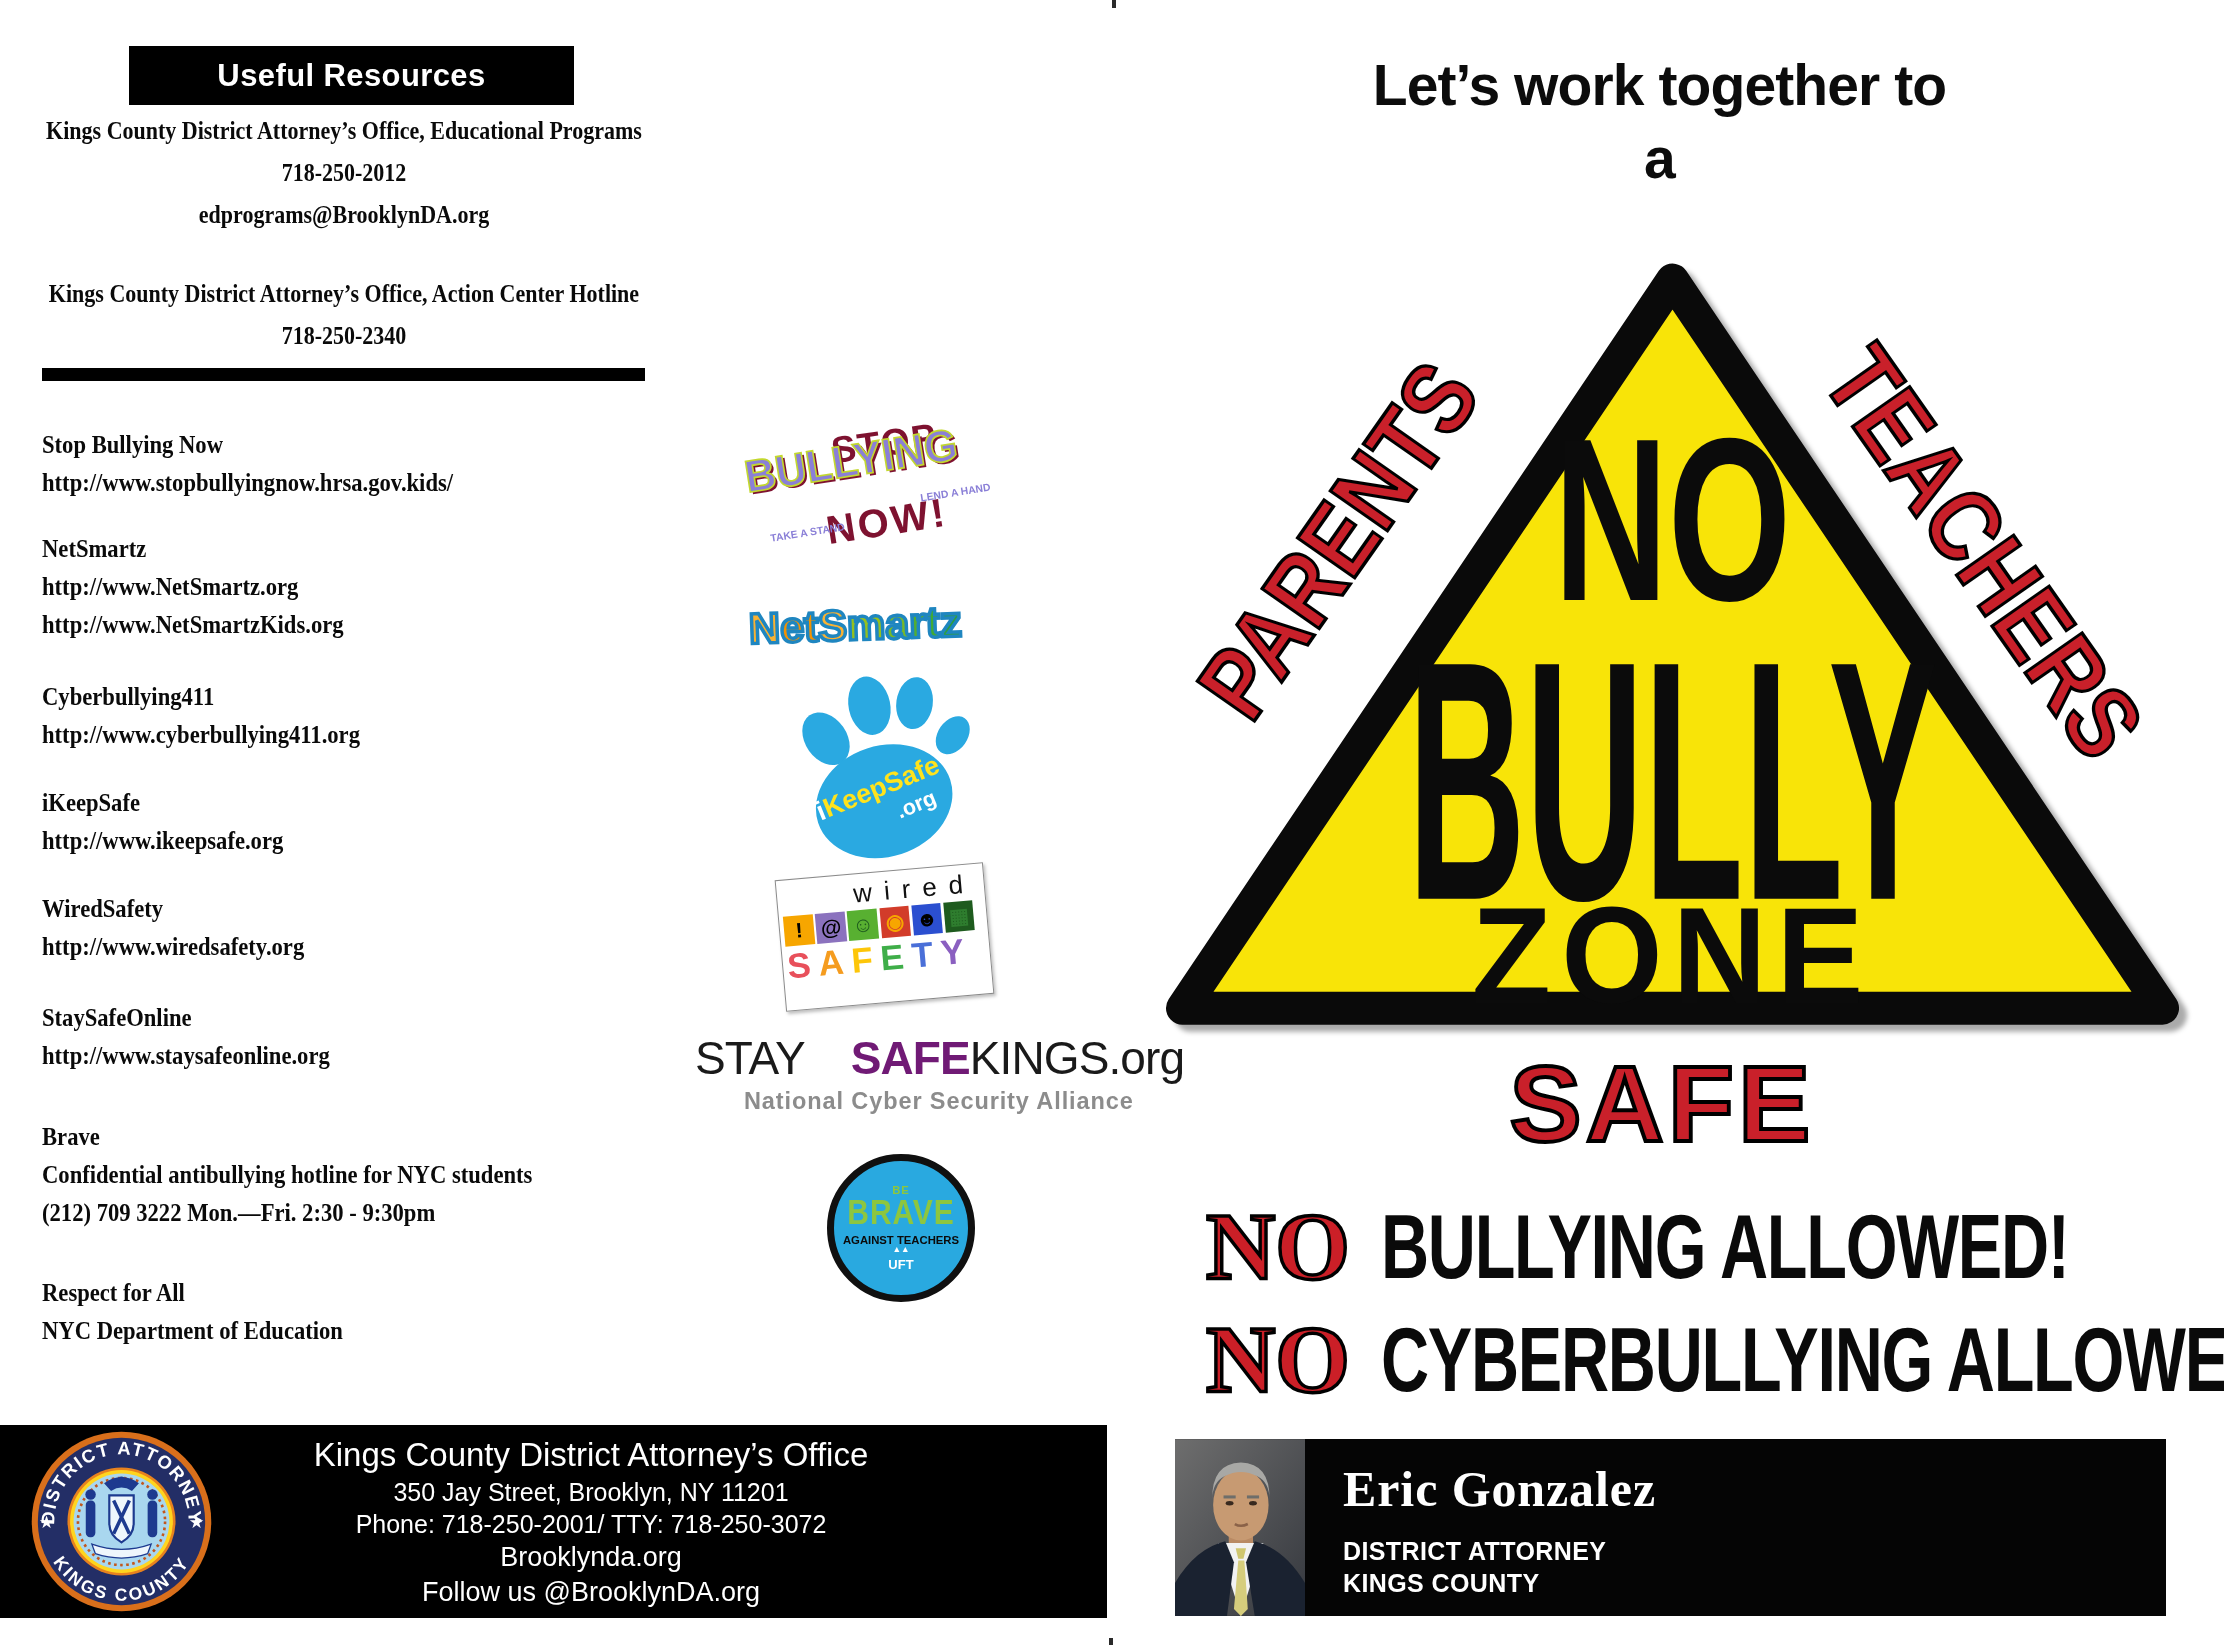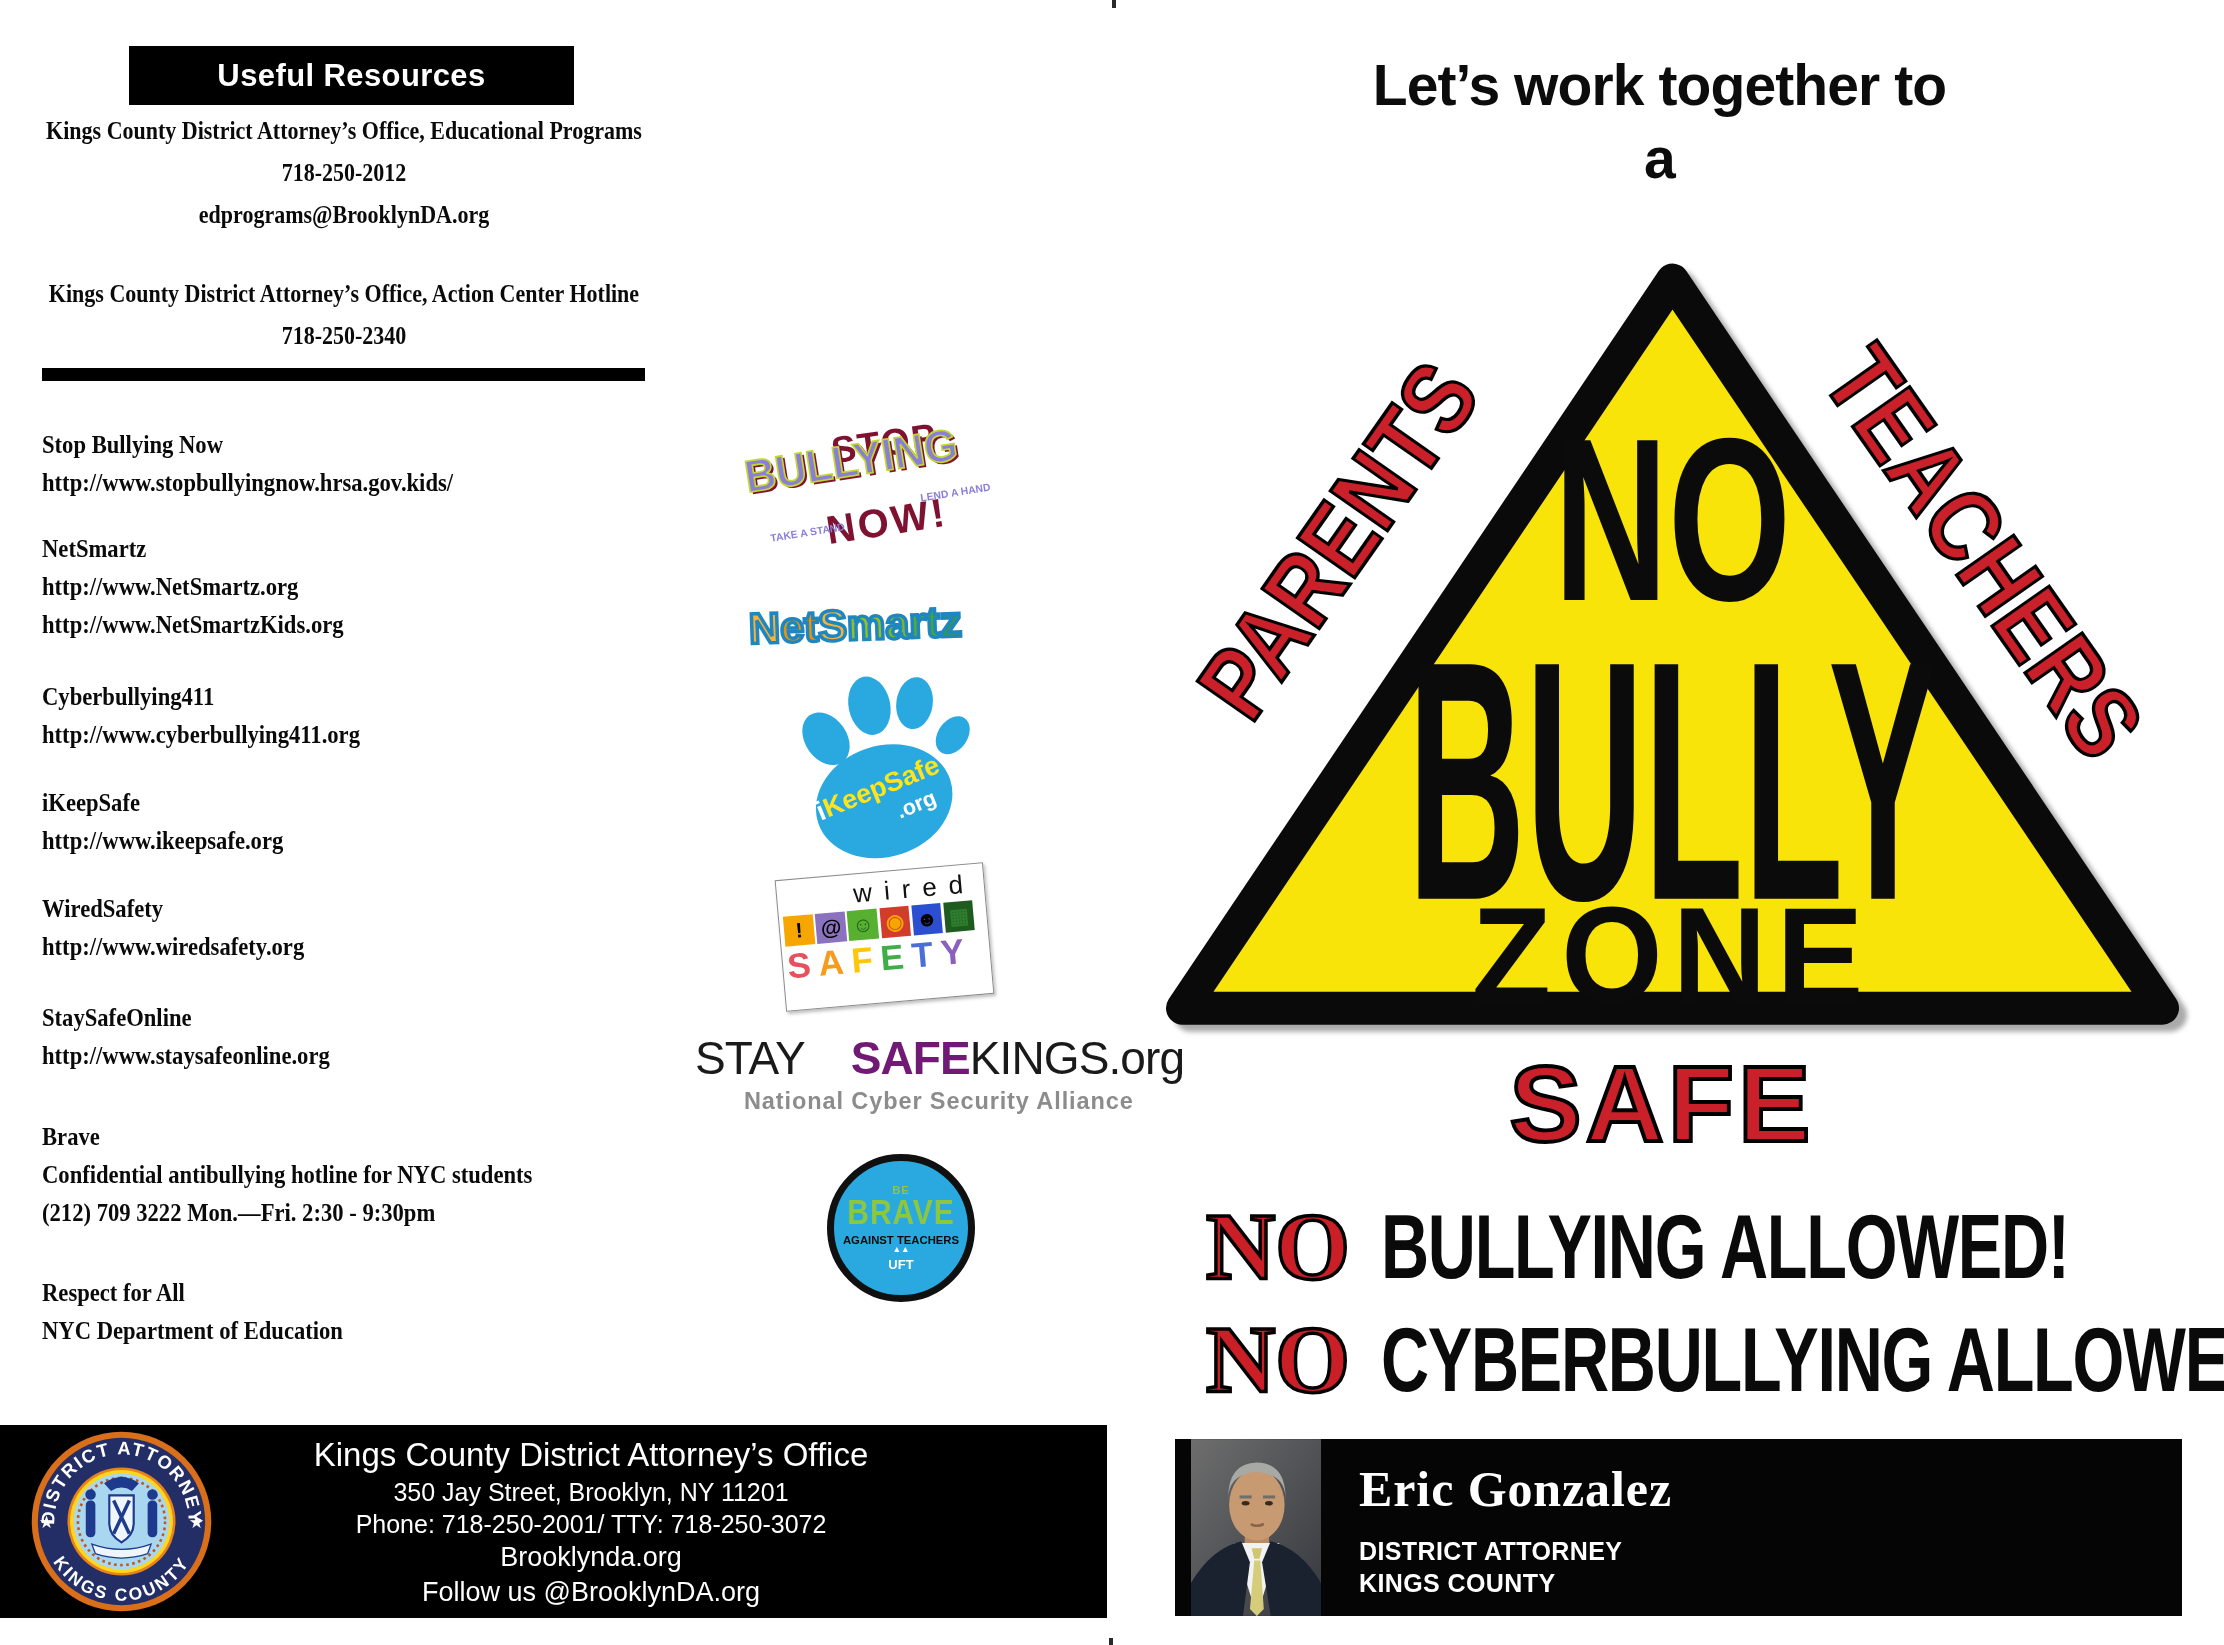--- a/index.html
+++ b/index.html
@@ -82,21 +82,21 @@
   .lbl-parents{left:1078px;top:483px;width:521px;font-size:101px;transform:rotate(-55deg) scaleX(.85);}
   .lbl-teachers{left:1714px;top:483px;width:521px;font-size:101px;transform:rotate(55deg) scaleX(.85);}
   .lbl-kids{left:1488px;top:1041px;width:348px;font-size:108px;letter-spacing:4.3px;
     -webkit-text-stroke:3.9px #000;}
   .slogans{left:1206px;top:1198px;width:1017px;}
   .slogan-row{display:flex;align-items:flex-start;gap:31px;height:106px;}
   .slogan-no{font-family:"Liberation Serif",serif;font-weight:bold;font-size:96px;line-height:97px;
     color:#cb1f27;-webkit-text-stroke:3.5px #000;white-space:nowrap;}
   .slogan-rest{font-family:"Liberation Sans",sans-serif;font-weight:bold;font-size:90px;
     line-height:99px;letter-spacing:-1.7px;transform:scaleX(.74);transform-origin:0 0;white-space:nowrap!important;}
-  .footer-right{left:1175px;top:1439px;width:991px;height:177px;background:#050505;display:flex;padding-left:16px;}
+  .footer-right{left:1175px;top:1439px;width:991px;height:177px;background:#050505;display:flex;}
   .fr-text{margin-left:38px;color:#fff;}
   .fr-name{font-family:"Liberation Serif",serif;font-weight:bold;font-size:50px;margin-top:21px;
     letter-spacing:0.9px;white-space:nowrap;}
   .fr-title{font-family:"Liberation Sans",sans-serif;font-weight:bold;font-size:25px;line-height:32px;
     letter-spacing:0.4px;white-space:nowrap;}
   .fr-title-block{margin-top:17.4px;}
   .fold-mark{background:#2a2a2a;width:3.5px;height:7.8px;}
 </style>
 </head>
 <body>

